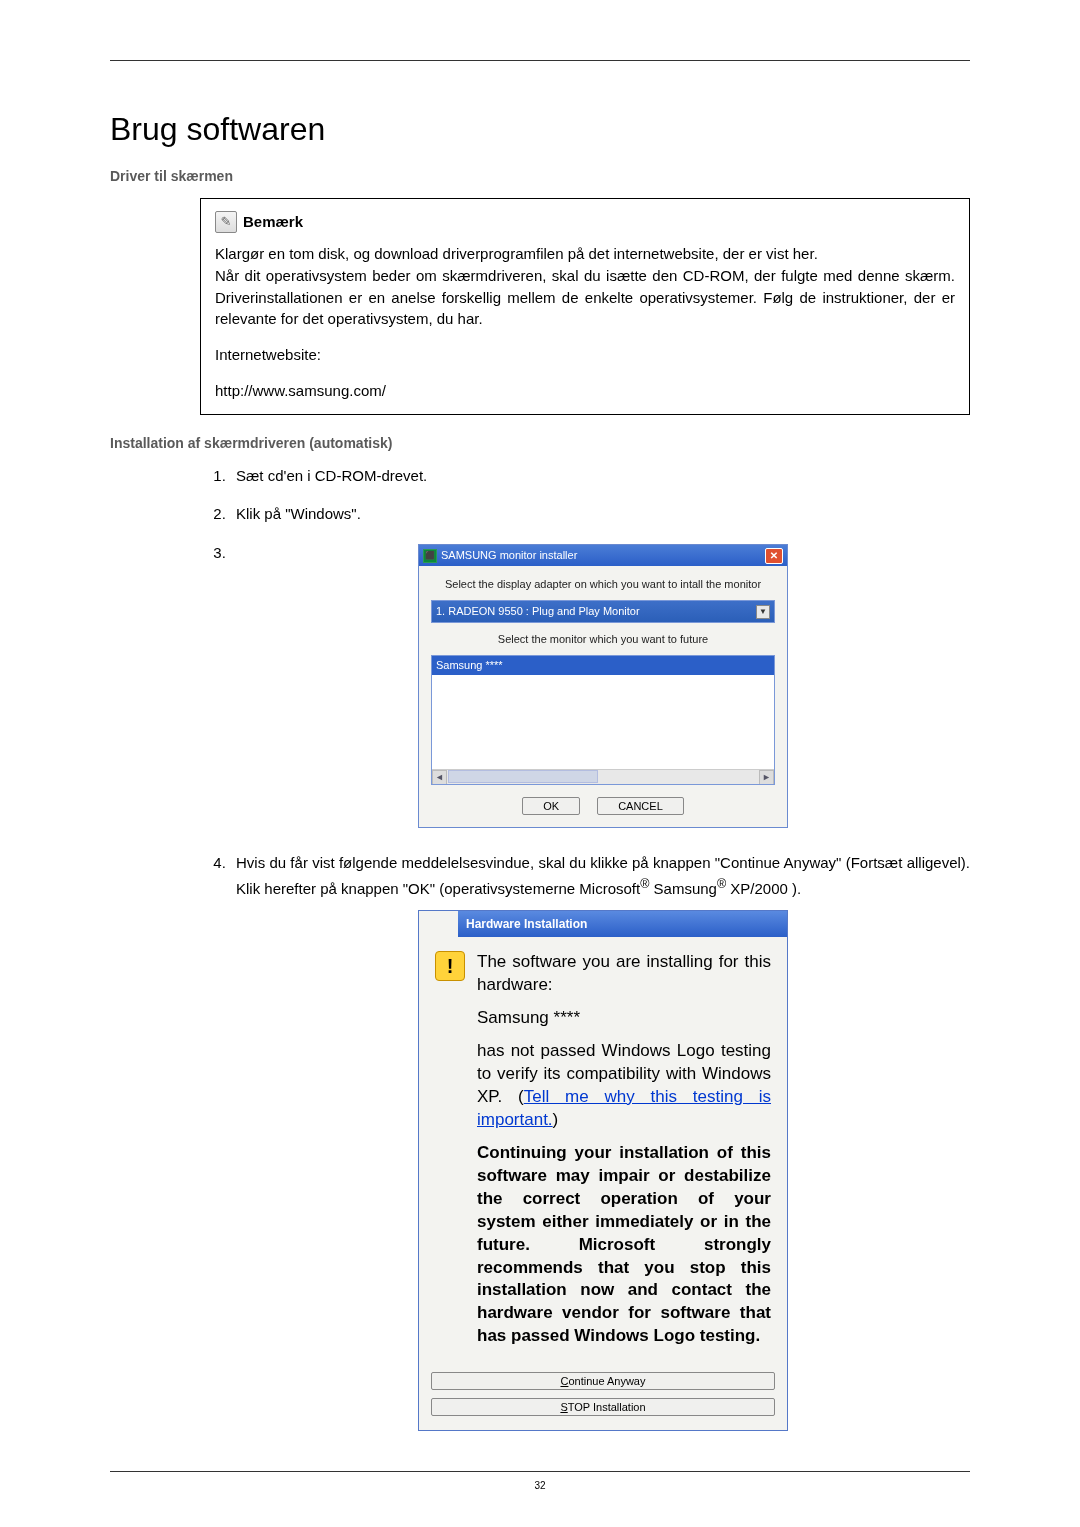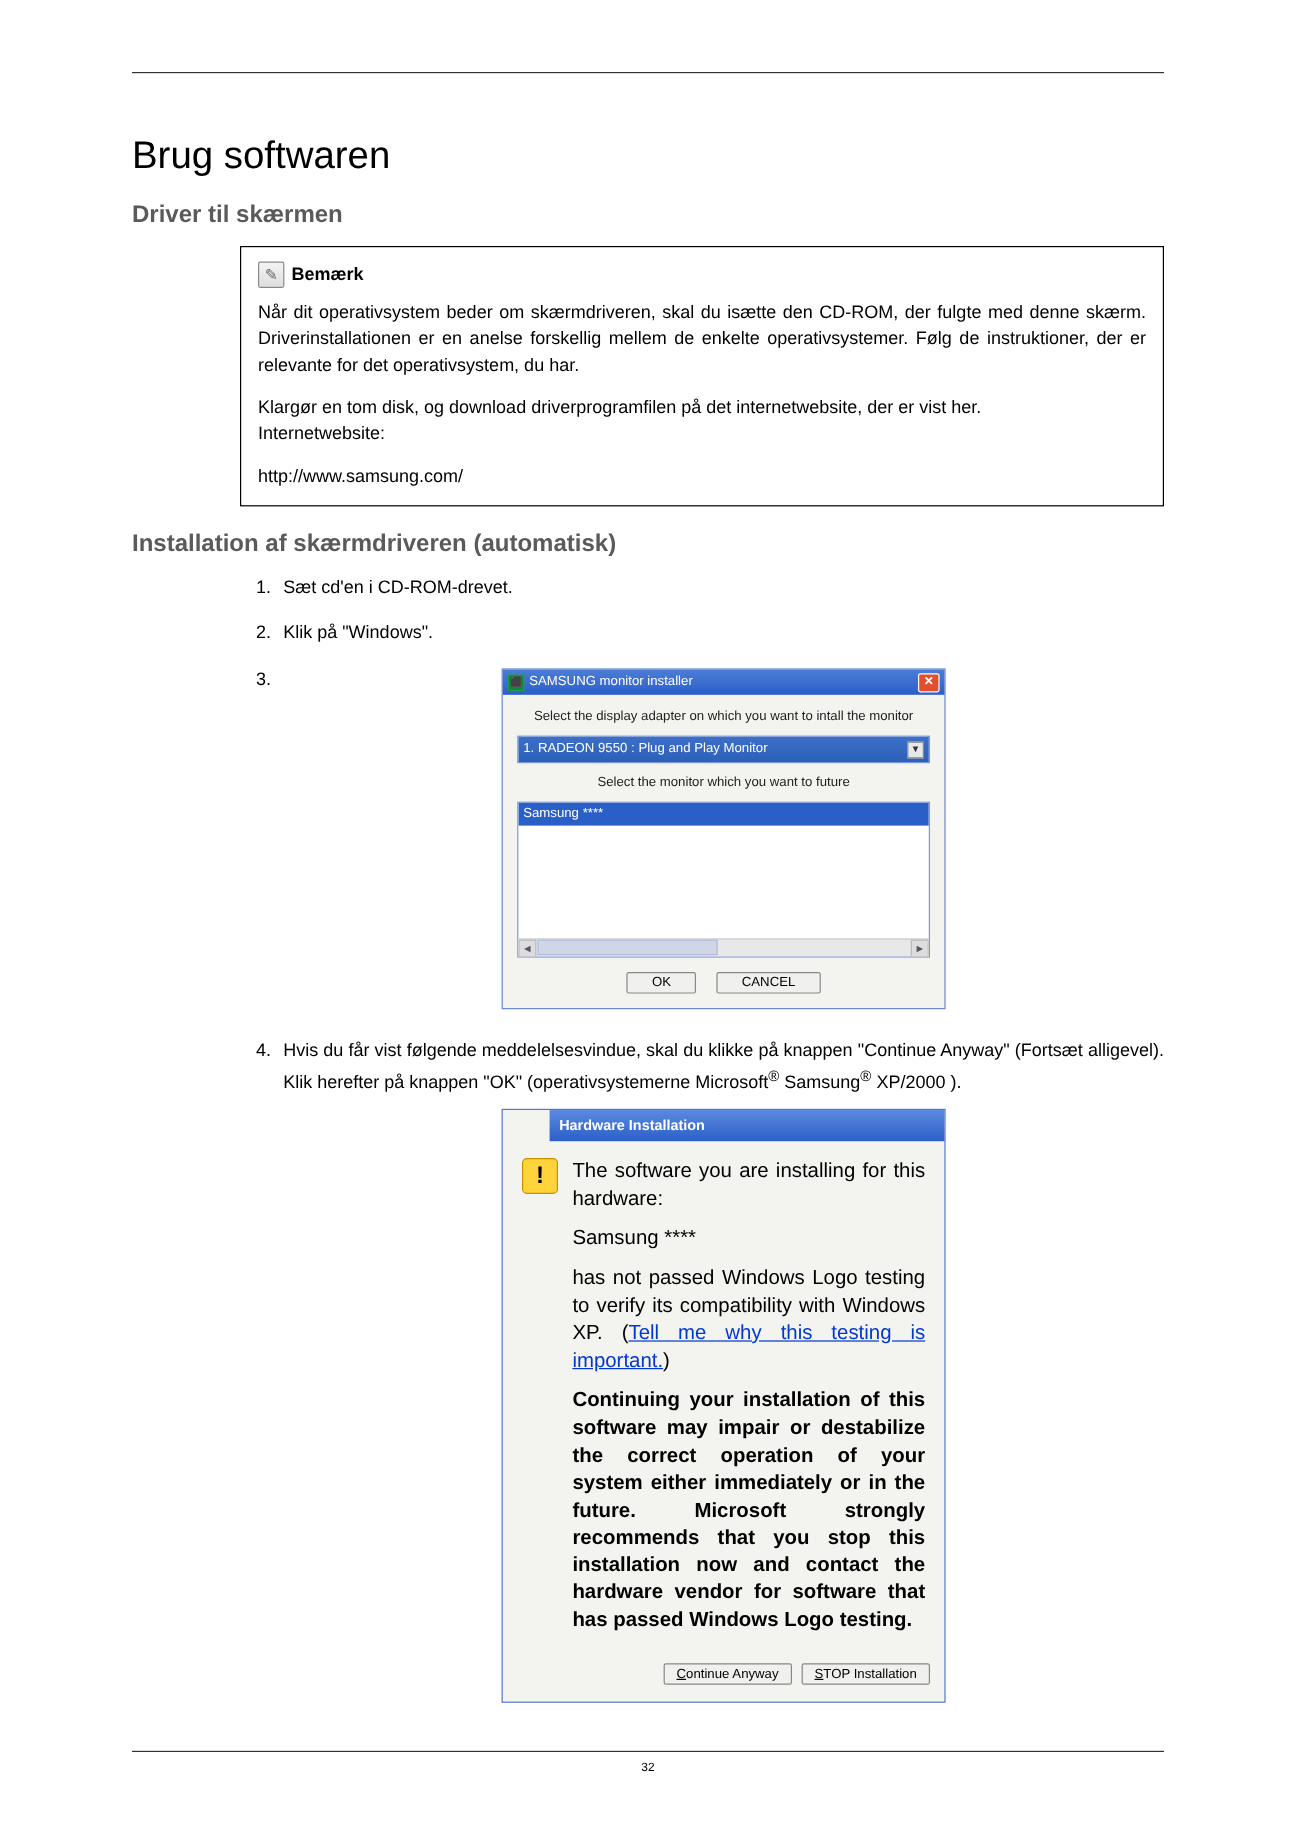--- a/index.html
+++ b/index.html
@@ -7,21 +7,21 @@
       font-family: Arial, Helvetica, sans-serif;
       background: #fff;
       width: 1080px;
       margin: 0 auto;
       padding: 60px 110px 40px 110px;
       color: #000;
     }
     hr.top-rule { border: none; border-top: 1px solid #333; margin-bottom: 50px; }
     hr.bottom-rule { border: none; border-top: 1px solid #333; margin-top: 40px; margin-bottom: 8px; }
     h1 { font-size: 32px; font-weight: normal; margin-bottom: 20px; }
-    h2 { font-size: 20px; font-weight: bold; color: #5a5a5a; margin-bottom: 14px; margin-top: 10px; }
+    h2 { font-size: 14px; font-weight: bold; color: #5a5a5a; margin-bottom: 14px; margin-top: 10px; }
     .note-box {
       border: 1px solid #000;
       margin-left: 90px;
       margin-bottom: 20px;
       padding: 12px 14px;
       font-size: 15px;
       line-height: 1.45;
     }
     .note-header { display: flex; align-items: center; gap: 6px; margin-bottom: 10px; }
     .note-icon {
@@ -134,41 +134,41 @@
       background: #ffd33a;
       border: 1px solid #c89000;
       border-radius: 4px;
       display: flex; align-items: center; justify-content: center;
       font-size: 20px; font-weight: bold; color: #000;
     }
     .hw-text { font-size: 17px; line-height: 1.35; color: #000; }
     .hw-text p { margin-bottom: 10px; }
     .hw-text .link { color: #0038d0; text-decoration: underline; }
     .hw-text .bold { font-weight: bold; }
-    .hw-buttons { display: flex; justify-content: flex-end; gap: 8px; padding: 0 12px 14px 12px; }
+    .hw-buttons { display: flex; justify-content: flex-end; gap: 8px; padding: 0 12px 14px 12px; flex-direction: column; }
     .hw-buttons button { padding: 2px 10px; }
     .hw-buttons button .u { text-decoration: underline; }
     .page-num { text-align: center; font-size: 10px; margin-top: 4px; }
   </style>
 </head>
 <body>
 
 <hr class="top-rule">
 
 <h1>Brug softwaren</h1>
 
 <h2>Driver til skærmen</h2>
 
 <div class="note-box">
   <div class="note-header">
     <span class="note-icon">✎</span>
     <span class="note-title">Bemærk</span>
   </div>
+  <p style="margin-bottom:0;">Klargør en tom disk, og download driverprogramfilen på det internetwebsite, der er vist her.</p>
   <p>Når dit operativsystem beder om skærmdriveren, skal du isætte den CD-ROM, der fulgte med denne skærm. Driverinstallationen er en anelse forskellig mellem de enkelte operativsystemer. Følg de instruktioner, der er relevante for det operativsystem, du har.</p>
-  <p style="margin-bottom:0;">Klargør en tom disk, og download driverprogramfilen på det internetwebsite, der er vist her.</p>
   <p class="label">Internetwebsite:</p>
   <p style="margin-bottom:0;">http://www.samsung.com/</p>
 </div>
 
 <h2>Installation af skærmdriveren (automatisk)</h2>
 
 <ol class="steps">
   <li>Sæt cd'en i CD-ROM-drevet.</li>
   <li>Klik på "Windows".</li>
   <li>

